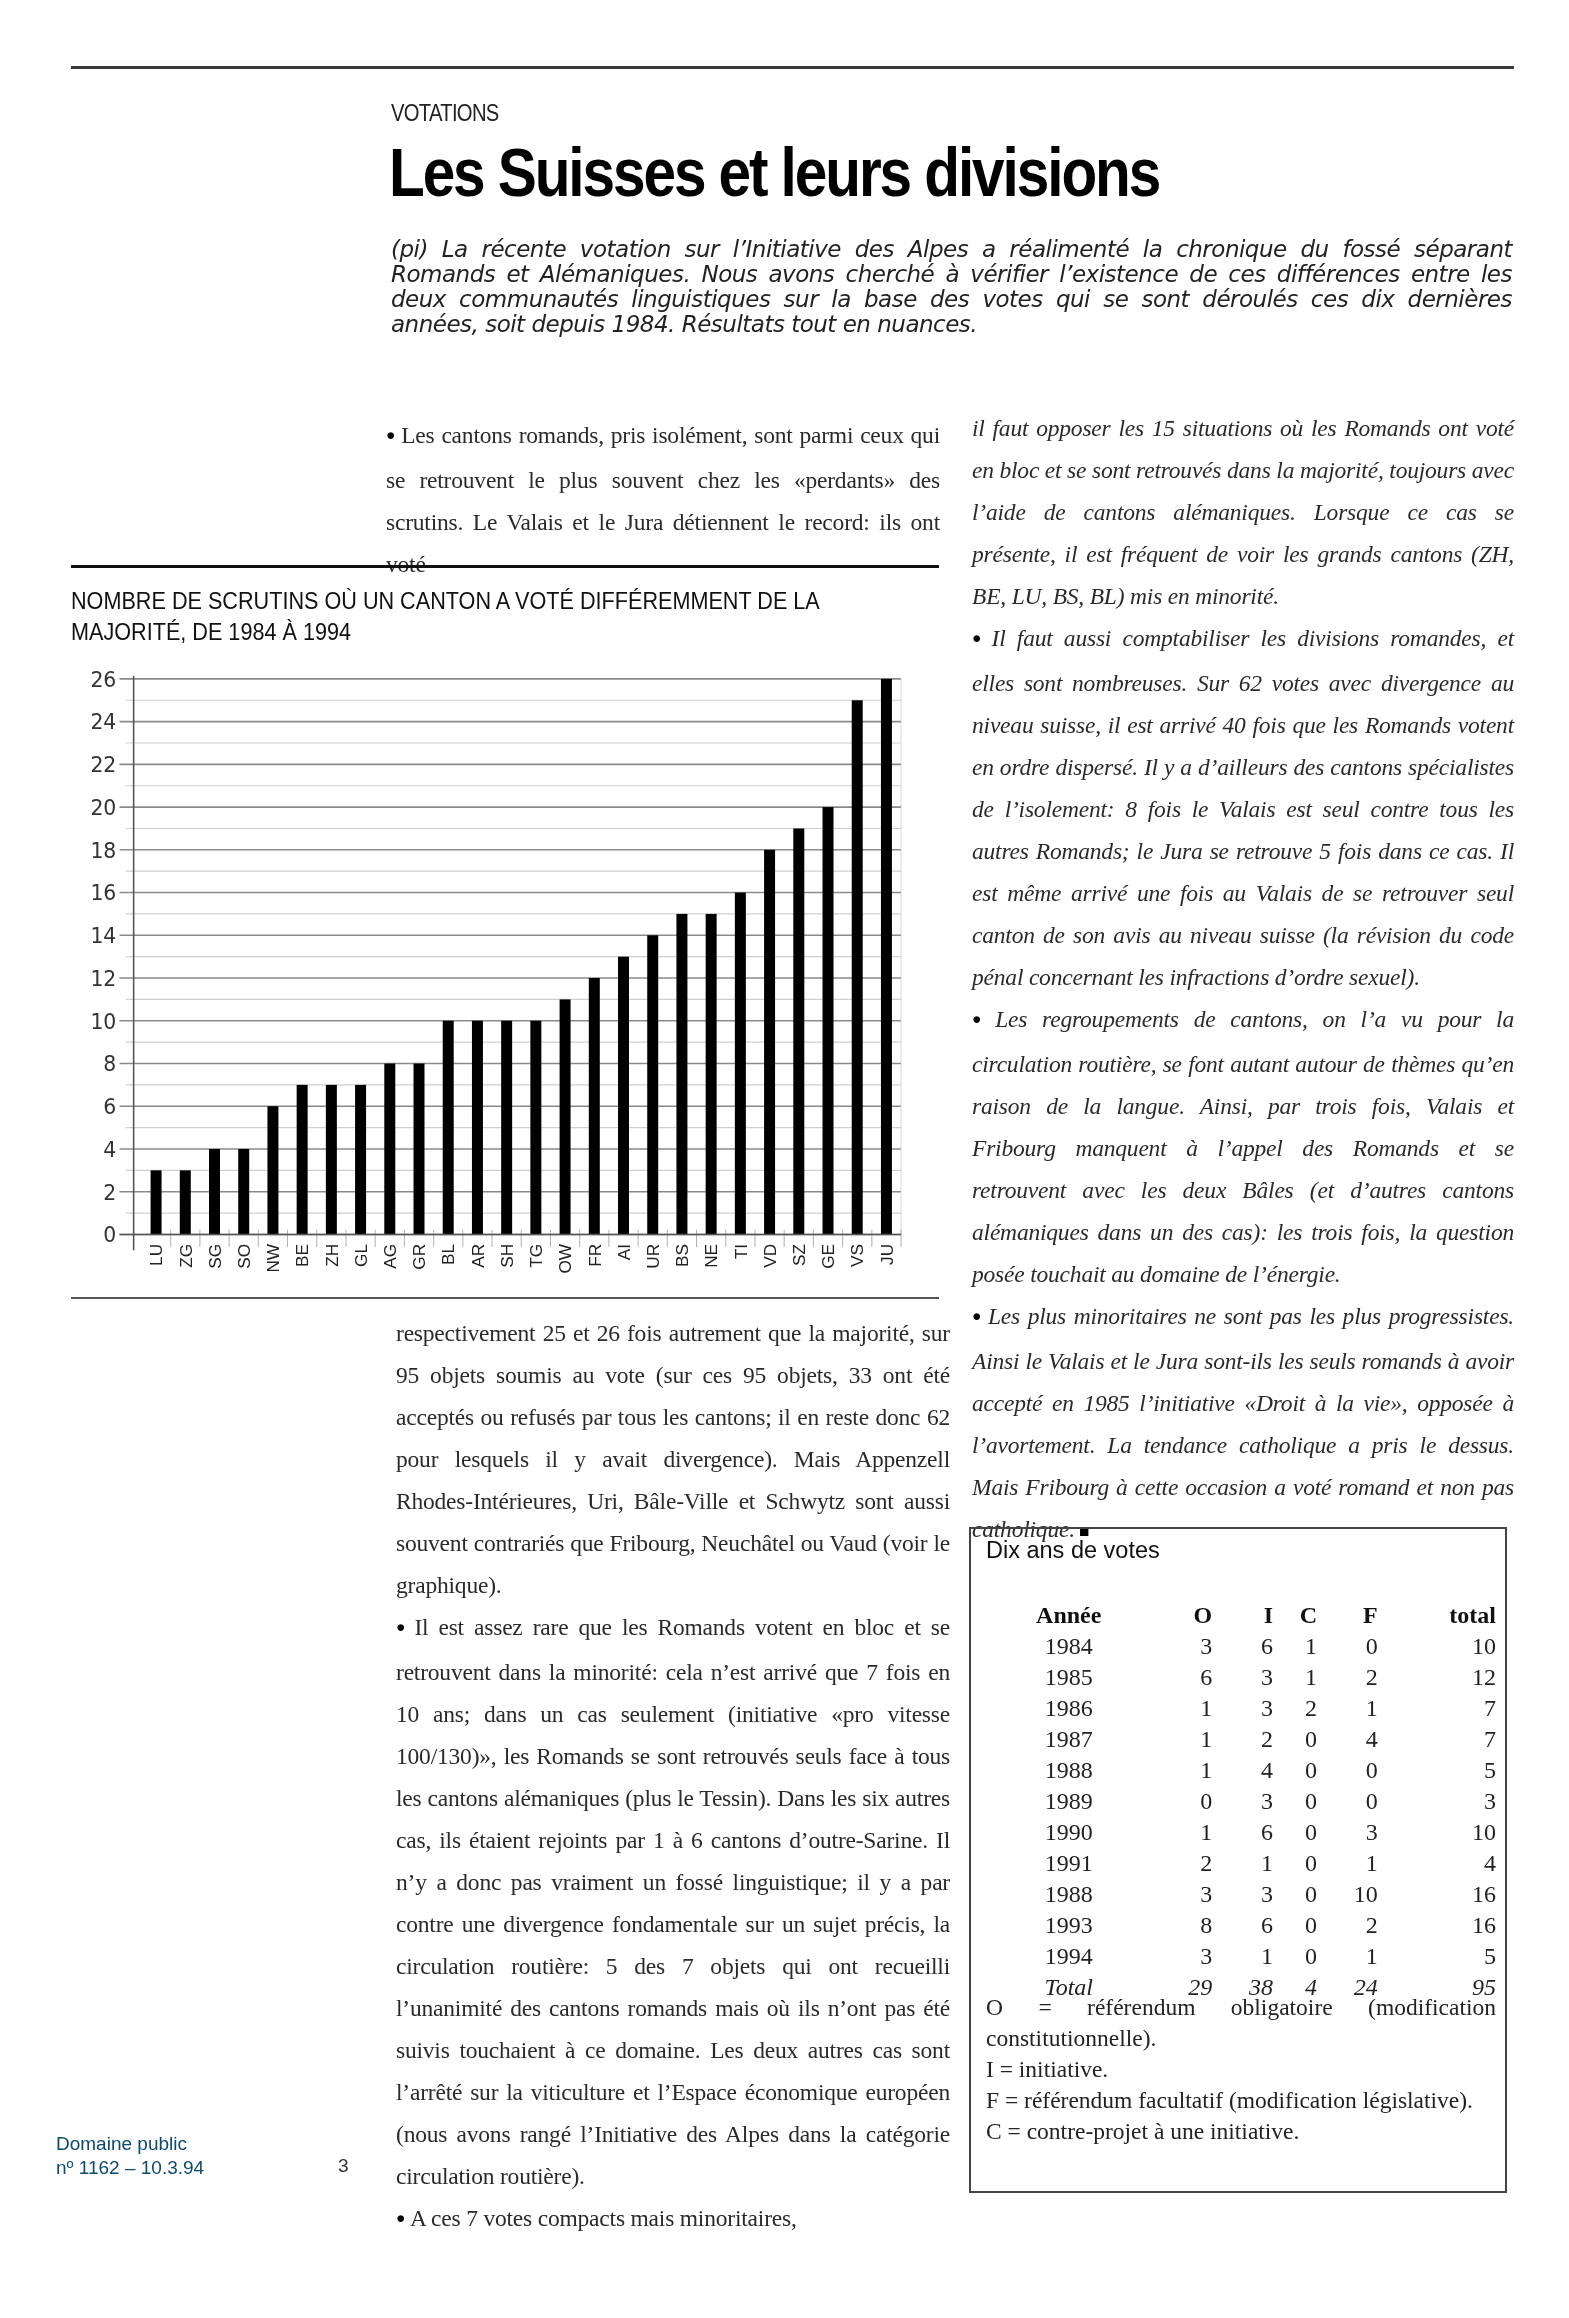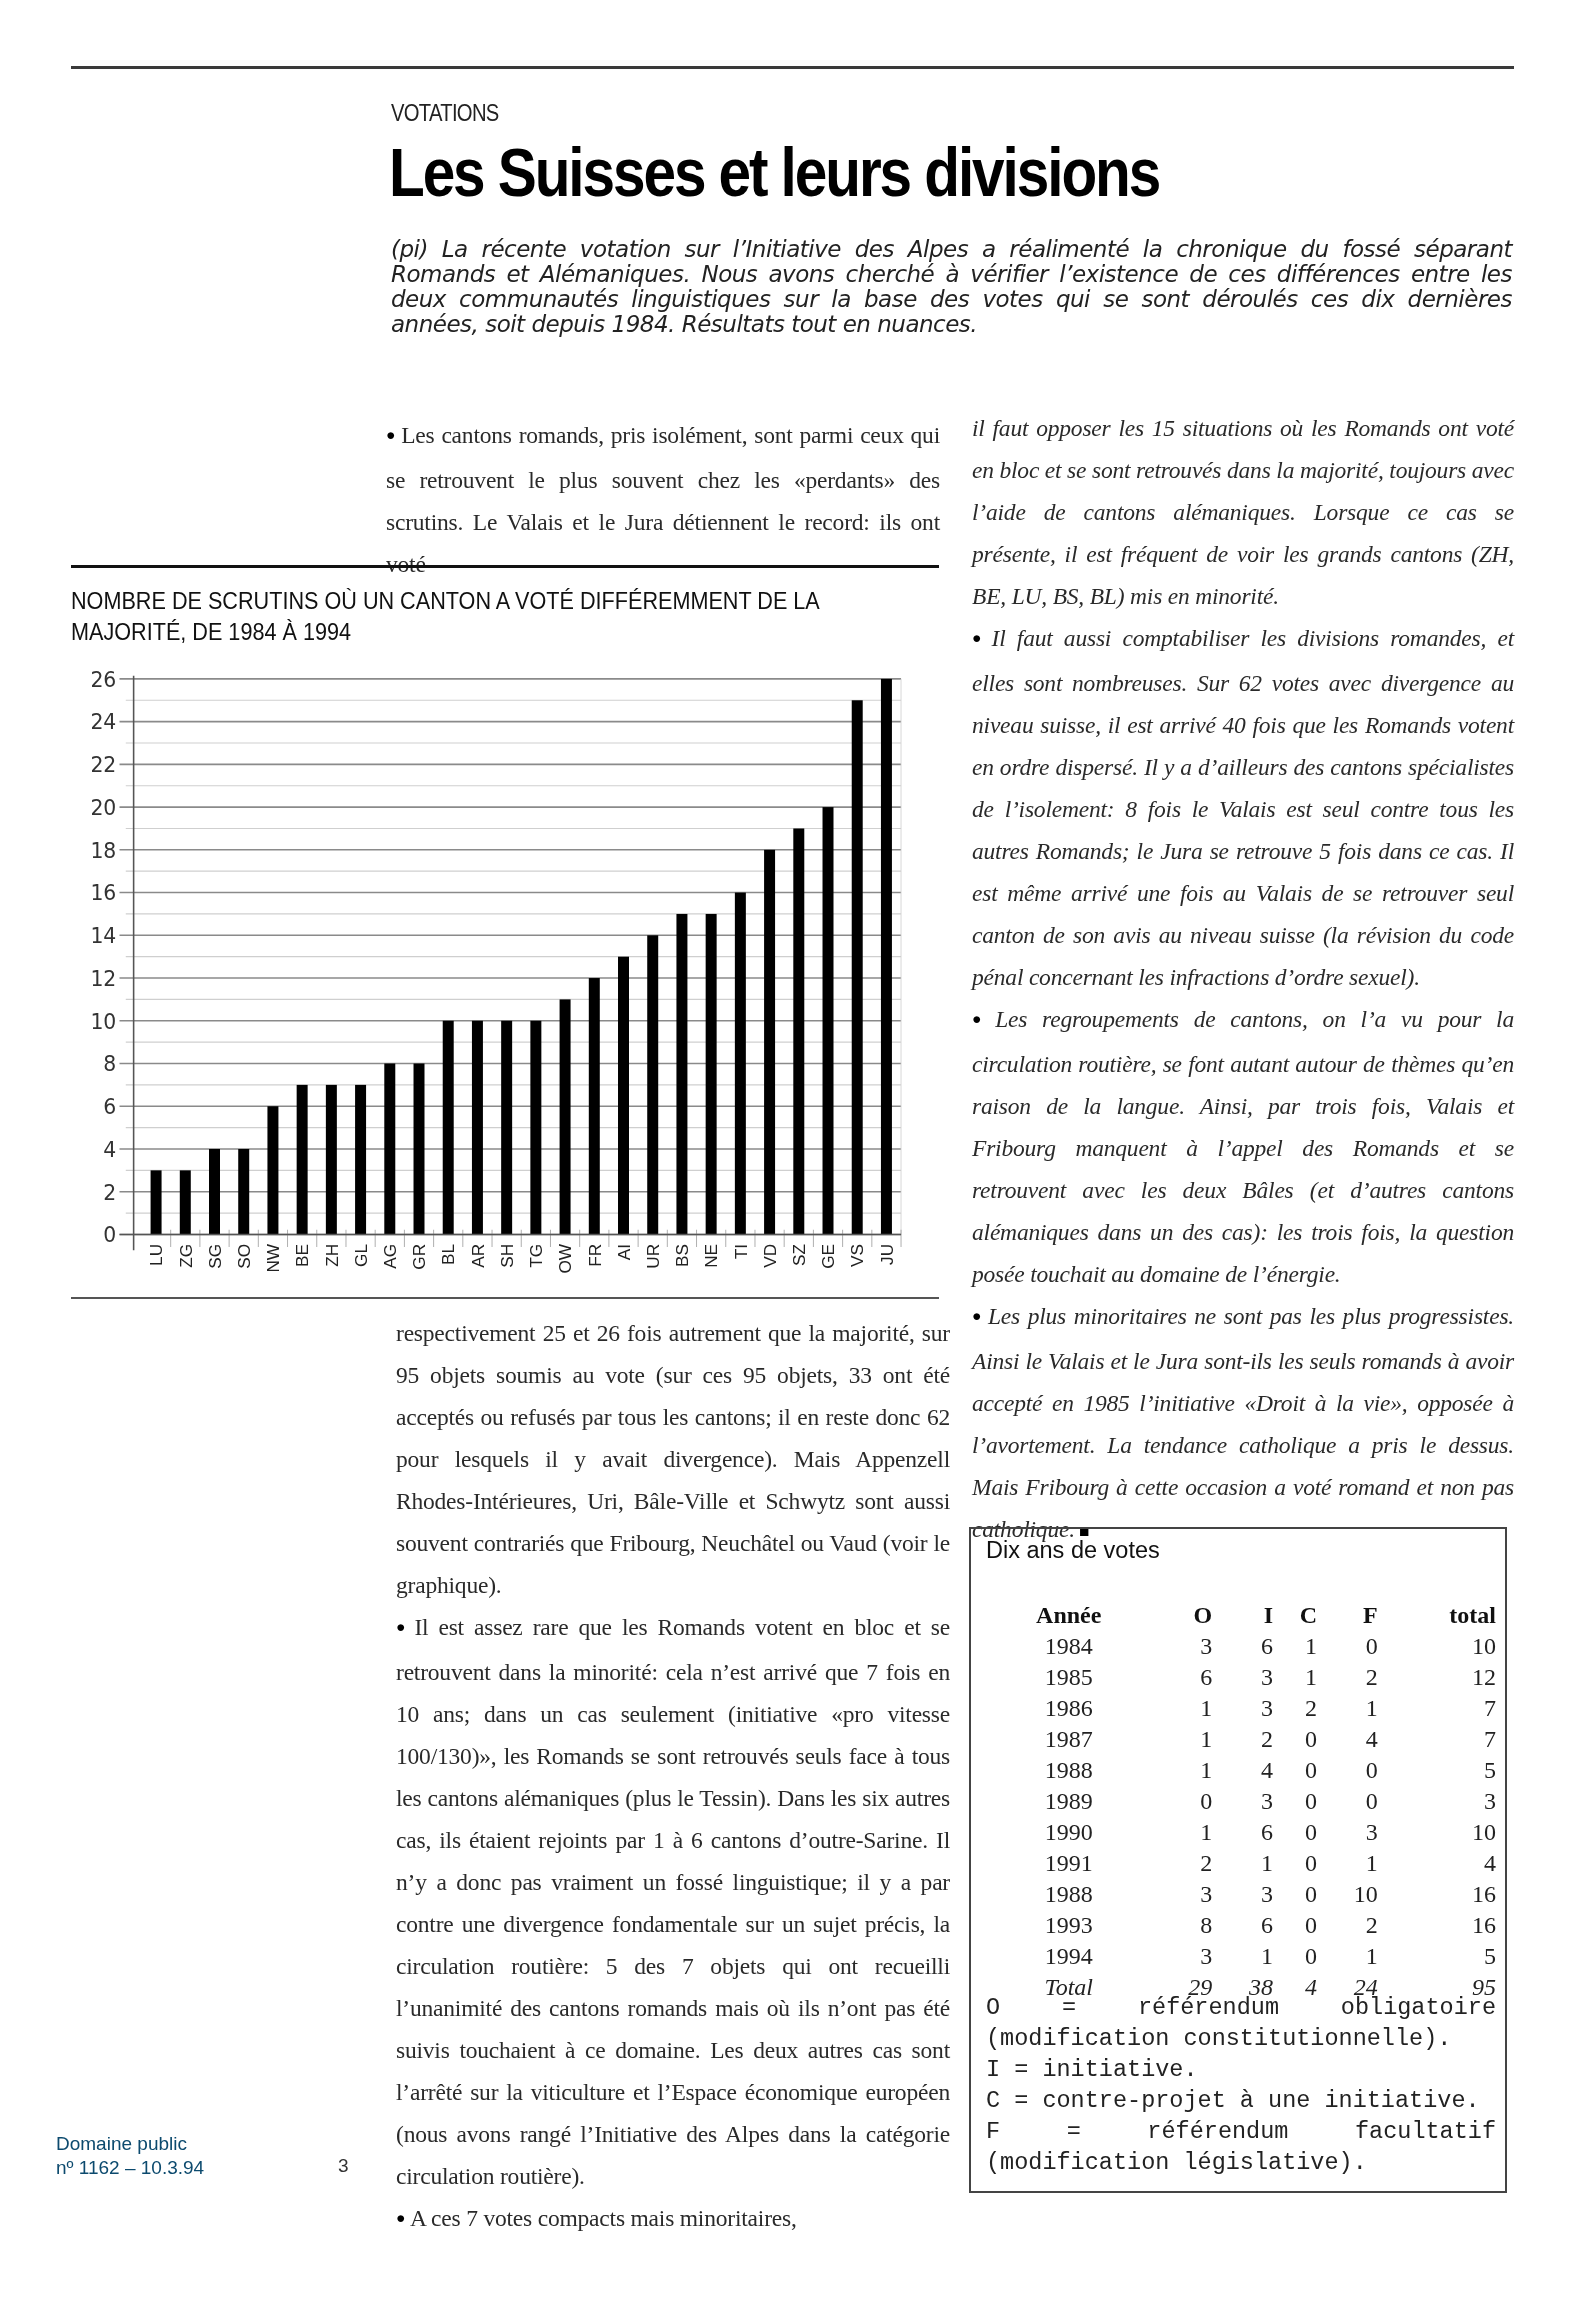--- a/index.html
+++ b/index.html
@@ -21,21 +21,21 @@
   #chart { left:63px; top:667px; }
   .footer-pub { left:56px; top:2132px; font-family:Liberation Sans, sans-serif; font-size:19px; line-height:23.5px; color:#0c4a6e; }
   .footer-page { left:338px; top:2155px; font-family:"Liberation Sans", sans-serif; font-size:19px; color:#333; }
   .box { left:969px; top:1527px; width:538px; height:666px; border:2.4px solid #444; box-sizing:border-box; }
   .box-title { left:986px; top:1537px; font-family:"Liberation Sans", sans-serif; font-weight:normal; font-size:23.5px; color:#111; }
   table.votes { position:absolute; left:986px; top:1600px; width:510px; border-collapse:collapse; font-size:24px; line-height:31px; color:#222; }
   table.votes th { font-weight:bold; text-align:right; padding:0; color:#111; }
   table.votes td { text-align:right; padding:0; }
   table.votes th:first-child, table.votes td:first-child { text-align:center; }
   table.votes tr.total td { font-style:italic; }
-  .legend { left:986px; top:1992px; width:510px; font-size:23.5px; line-height:31px; color:#222; text-align:justify;font-family:Liberation Mono, monospace; }
+  .legend { left:986px; top:1992px; width:510px; font-size:23.5px; line-height:31px; color:#222; text-align:justify; }
   .legend p { margin:0; }
   .endmark::after { content:" ■"; font-size:17.3px; color:#000; }
 </style>
 </head>
 <body>
 
 <div class="abs rule-top"></div>
 <div class="abs kicker">VOTATIONS</div>
 <div class="abs title">Les Suisses et leurs divisions</div>
 <div class="abs lead">(pi) La récente votation sur l’Initiative des Alpes a réalimenté la chronique du fossé séparant Romands et Alémaniques. Nous avons cherché à vérifier l’existence de ces différences entre les deux communautés linguistiques sur la base des votes qui se sont déroulés ces dix dernières années, soit depuis 1984. Résultats tout en nuances.</div>
@@ -293,22 +293,22 @@
         <td>38</td>
         <td>4</td>
         <td>24</td>
         <td>95</td>
       </tr>
     </tbody>
 </table>
 <div class="abs legend">
   <p>O = référendum obligatoire (modification constitutionnelle).</p>
   <p>I = initiative.</p>
+  <p>F = référendum facultatif (modification législative).</p>
   <p>C = contre-projet à une initiative.</p>
-  <p>F = référendum facultatif (modification législative).</p>
 </div>
 
 <div class="abs footer-pub">
   <div>Domaine public</div>
   <div>nº 1162 – 10.3.94</div>
 </div>
 <div class="abs footer-page">3</div>
 
 
 </body></html>

